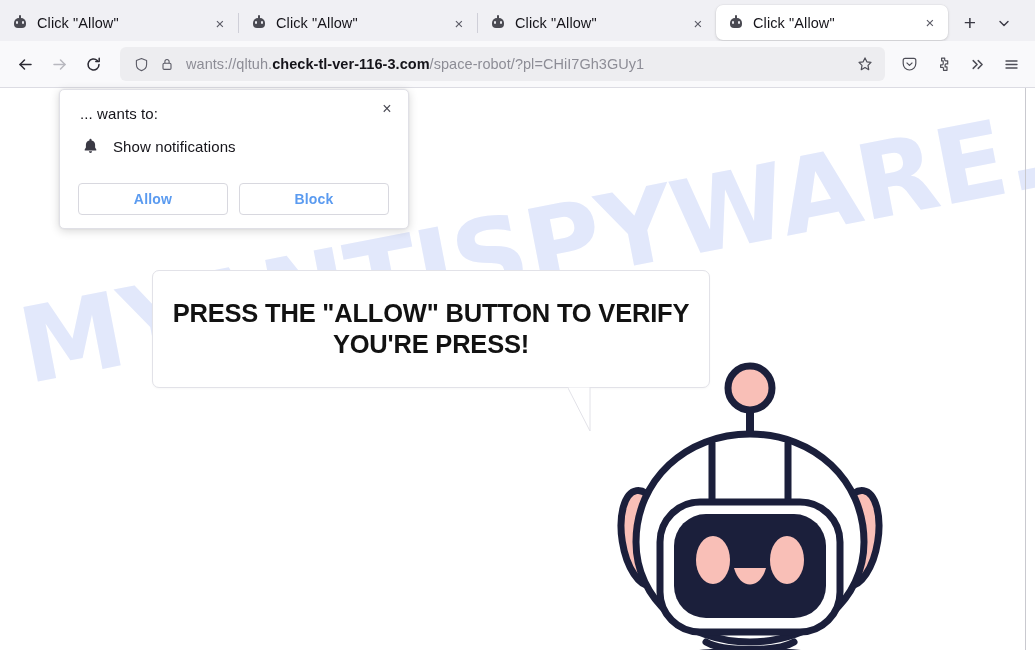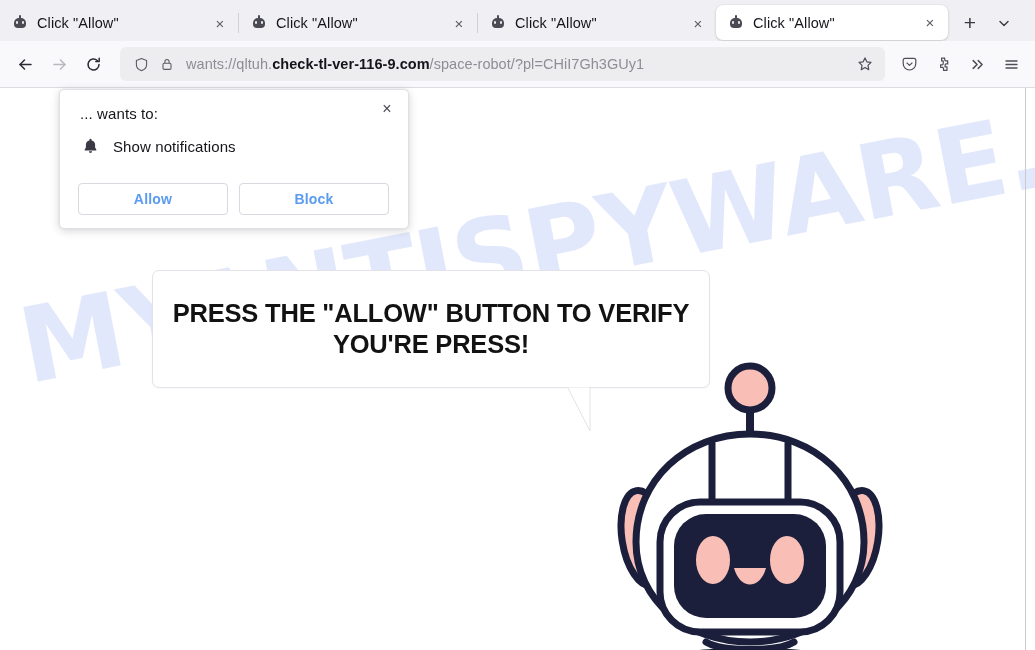--- a/index.html
+++ b/index.html
@@ -299,21 +299,21 @@
         <svg width="15" height="15" viewBox="0 0 15 15" fill="none" stroke="currentColor" stroke-width="1.1" stroke-linejoin="round">
           <path d="M7.5 1.6L12.6 3.4v4.1c0 3.2-2.4 5.3-5.1 6.1-2.7-.8-5.1-2.9-5.1-6.1V3.4z"></path>
         </svg>
       </span>
       <span class="urlbar-icon">
         <svg width="14" height="14" viewBox="0 0 14 14" fill="none" stroke="currentColor" stroke-width="1.1" stroke-linejoin="round">
           <rect x="3" y="6.2" width="8" height="6.2" rx="1.2"></rect>
           <path d="M4.9 6.2V4.6a2.1 2.1 0 0 1 4.2 0v1.6"></path>
         </svg>
       </span>
-      <span class="url-text"><span>wants://qltuh.</span><b>check-tl-ver-116-9.com</b><span>/space-robot/?pl=CHiI7Gh3GUy1</span></span>
+      <span class="url-text"><span>wants://qltuh.</span><b>check-tl-ver-116-3.com</b><span>/space-robot/?pl=CHiI7Gh3GUy1</span></span>
       <span class="star-btn">
         <svg width="16" height="16" viewBox="0 0 16 16" fill="none" stroke="currentColor" stroke-width="1.2" stroke-linejoin="round">
           <path d="M8 1.9l1.85 3.9 4.15.6-3 3 .71 4.3L8 11.6 4.29 13.7 5 9.4 2 6.4l4.15-.6z"></path>
         </svg>
       </span>
     </div>
 
     <div class="toolbar-icon">
       <svg width="17" height="17" viewBox="0 0 17 17" fill="none" stroke="currentColor" stroke-width="1.2" stroke-linejoin="round">
         <path d="M2.2 4.3c0-1.1.8-1.9 1.9-1.9h8.8c1.1 0 1.9.8 1.9 1.9v3.1c0 3.6-2.8 6.6-6.3 6.6S2.2 11 2.2 7.4z"></path>

